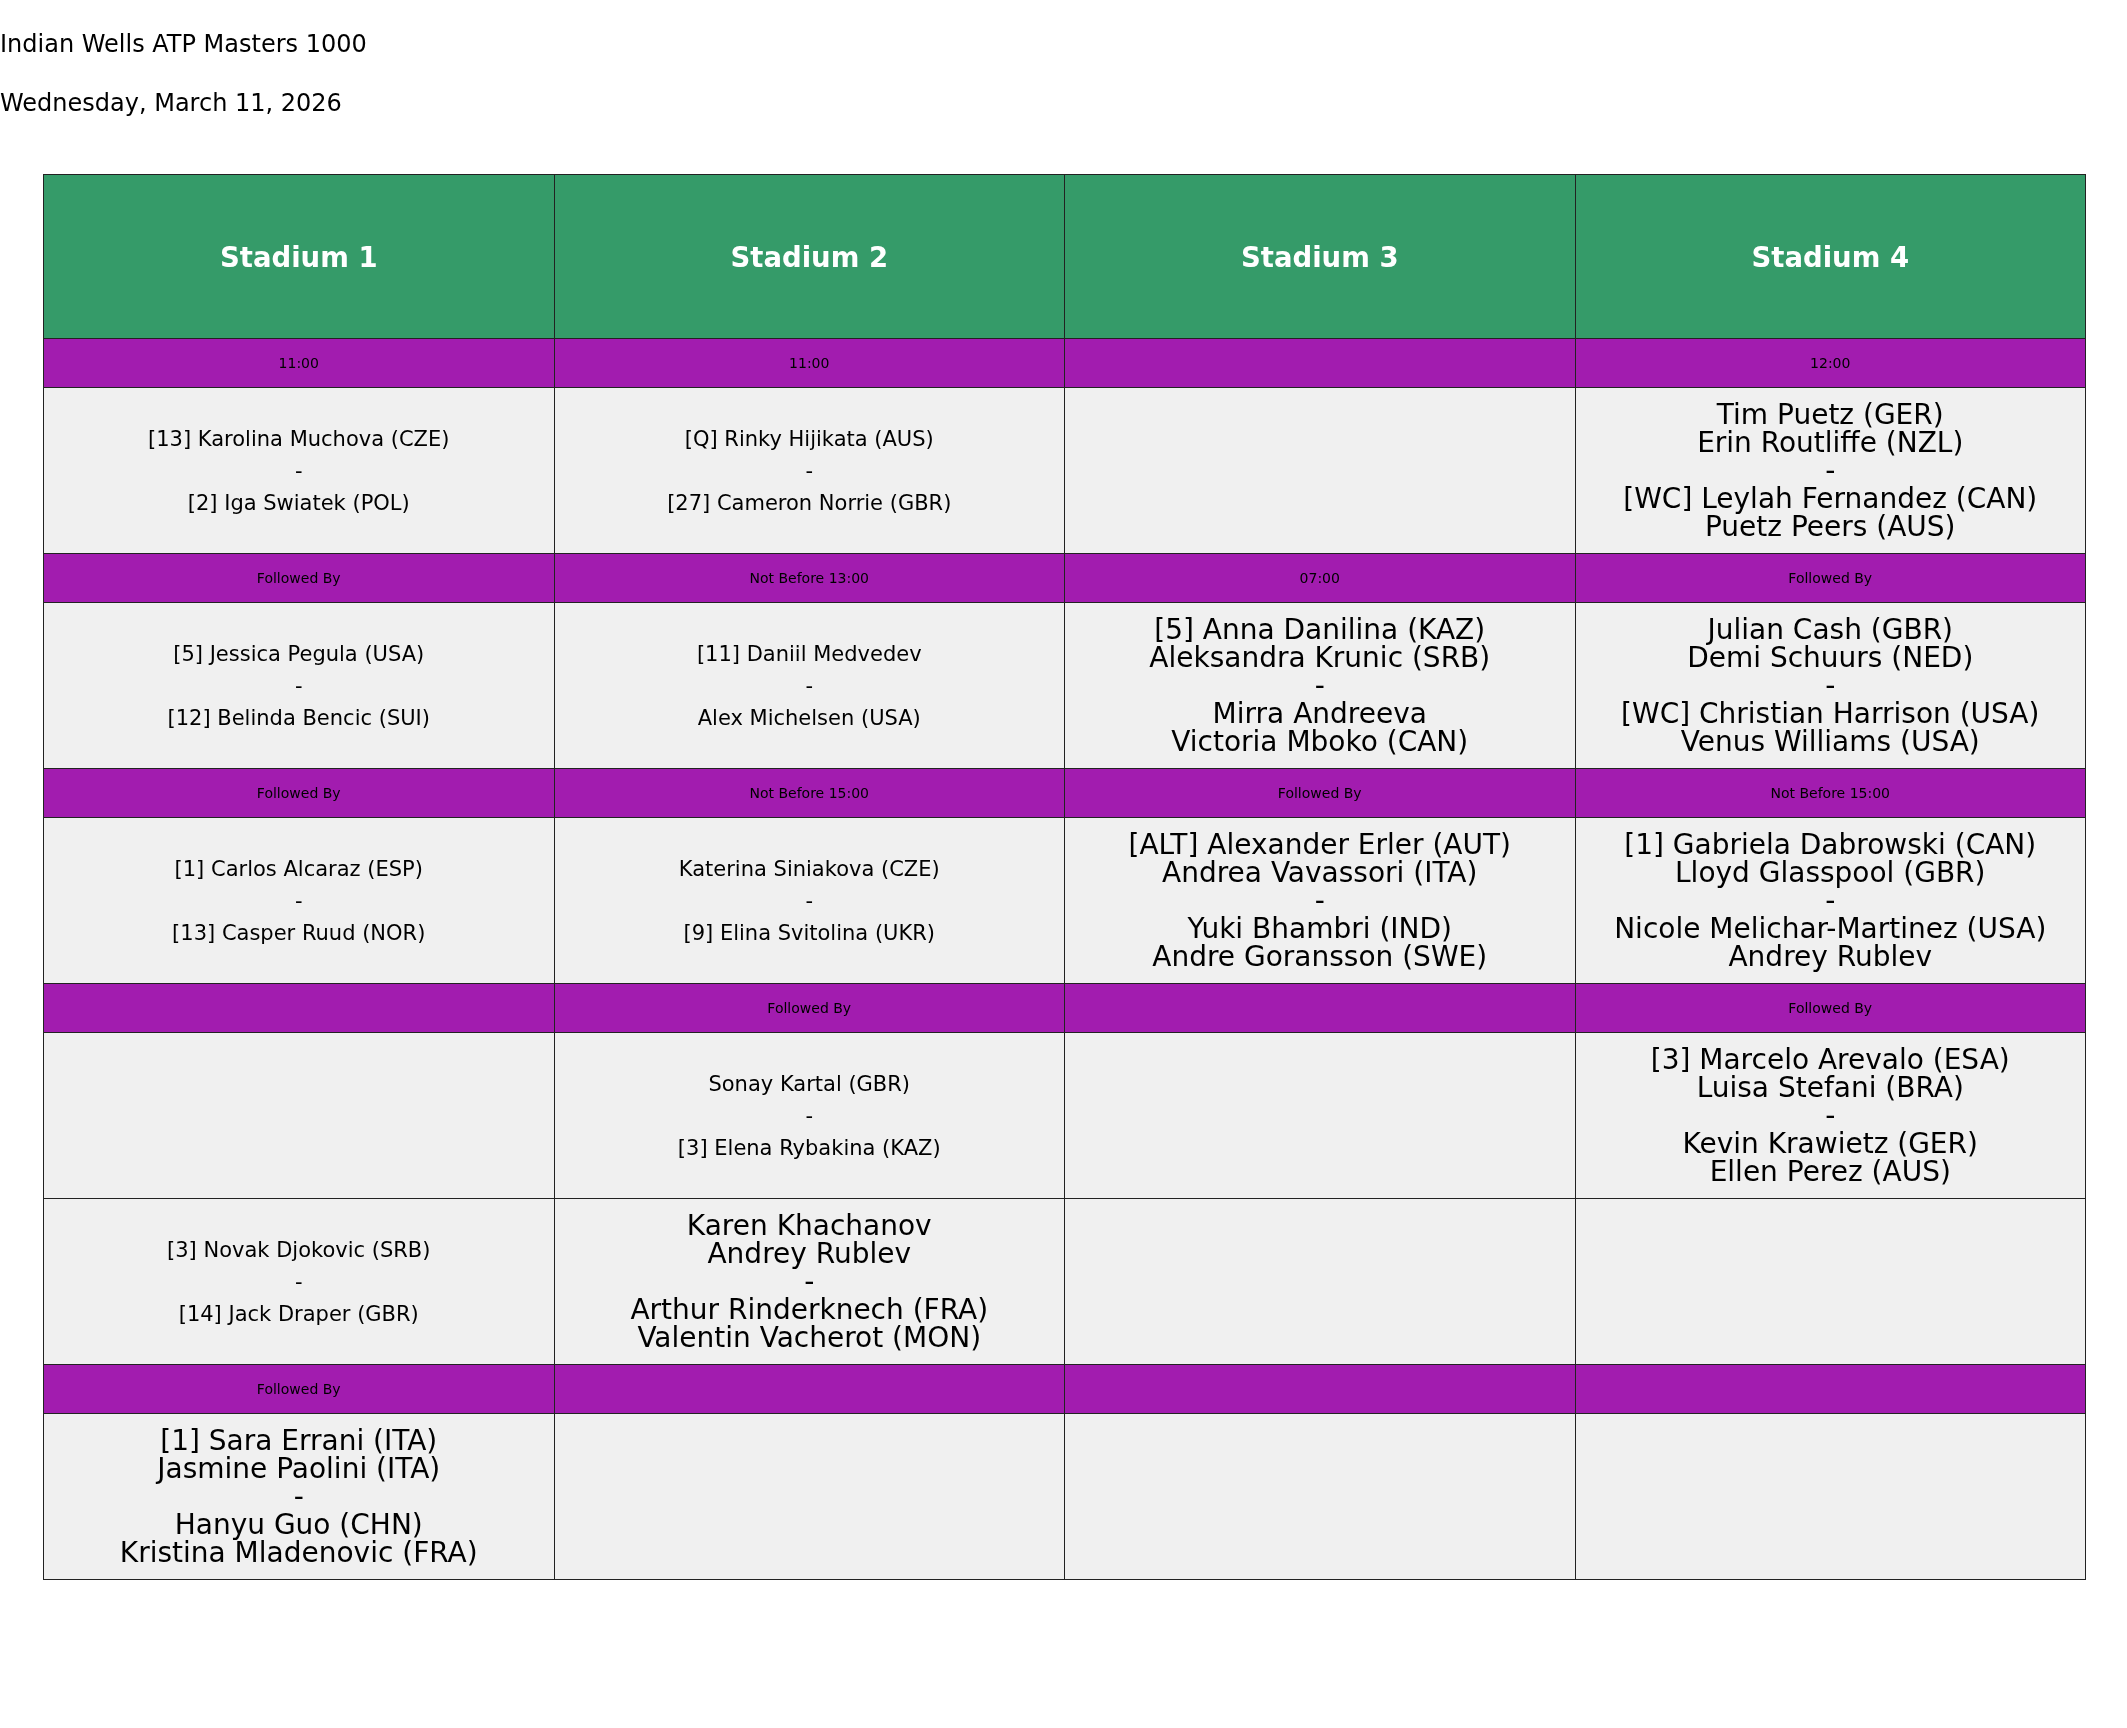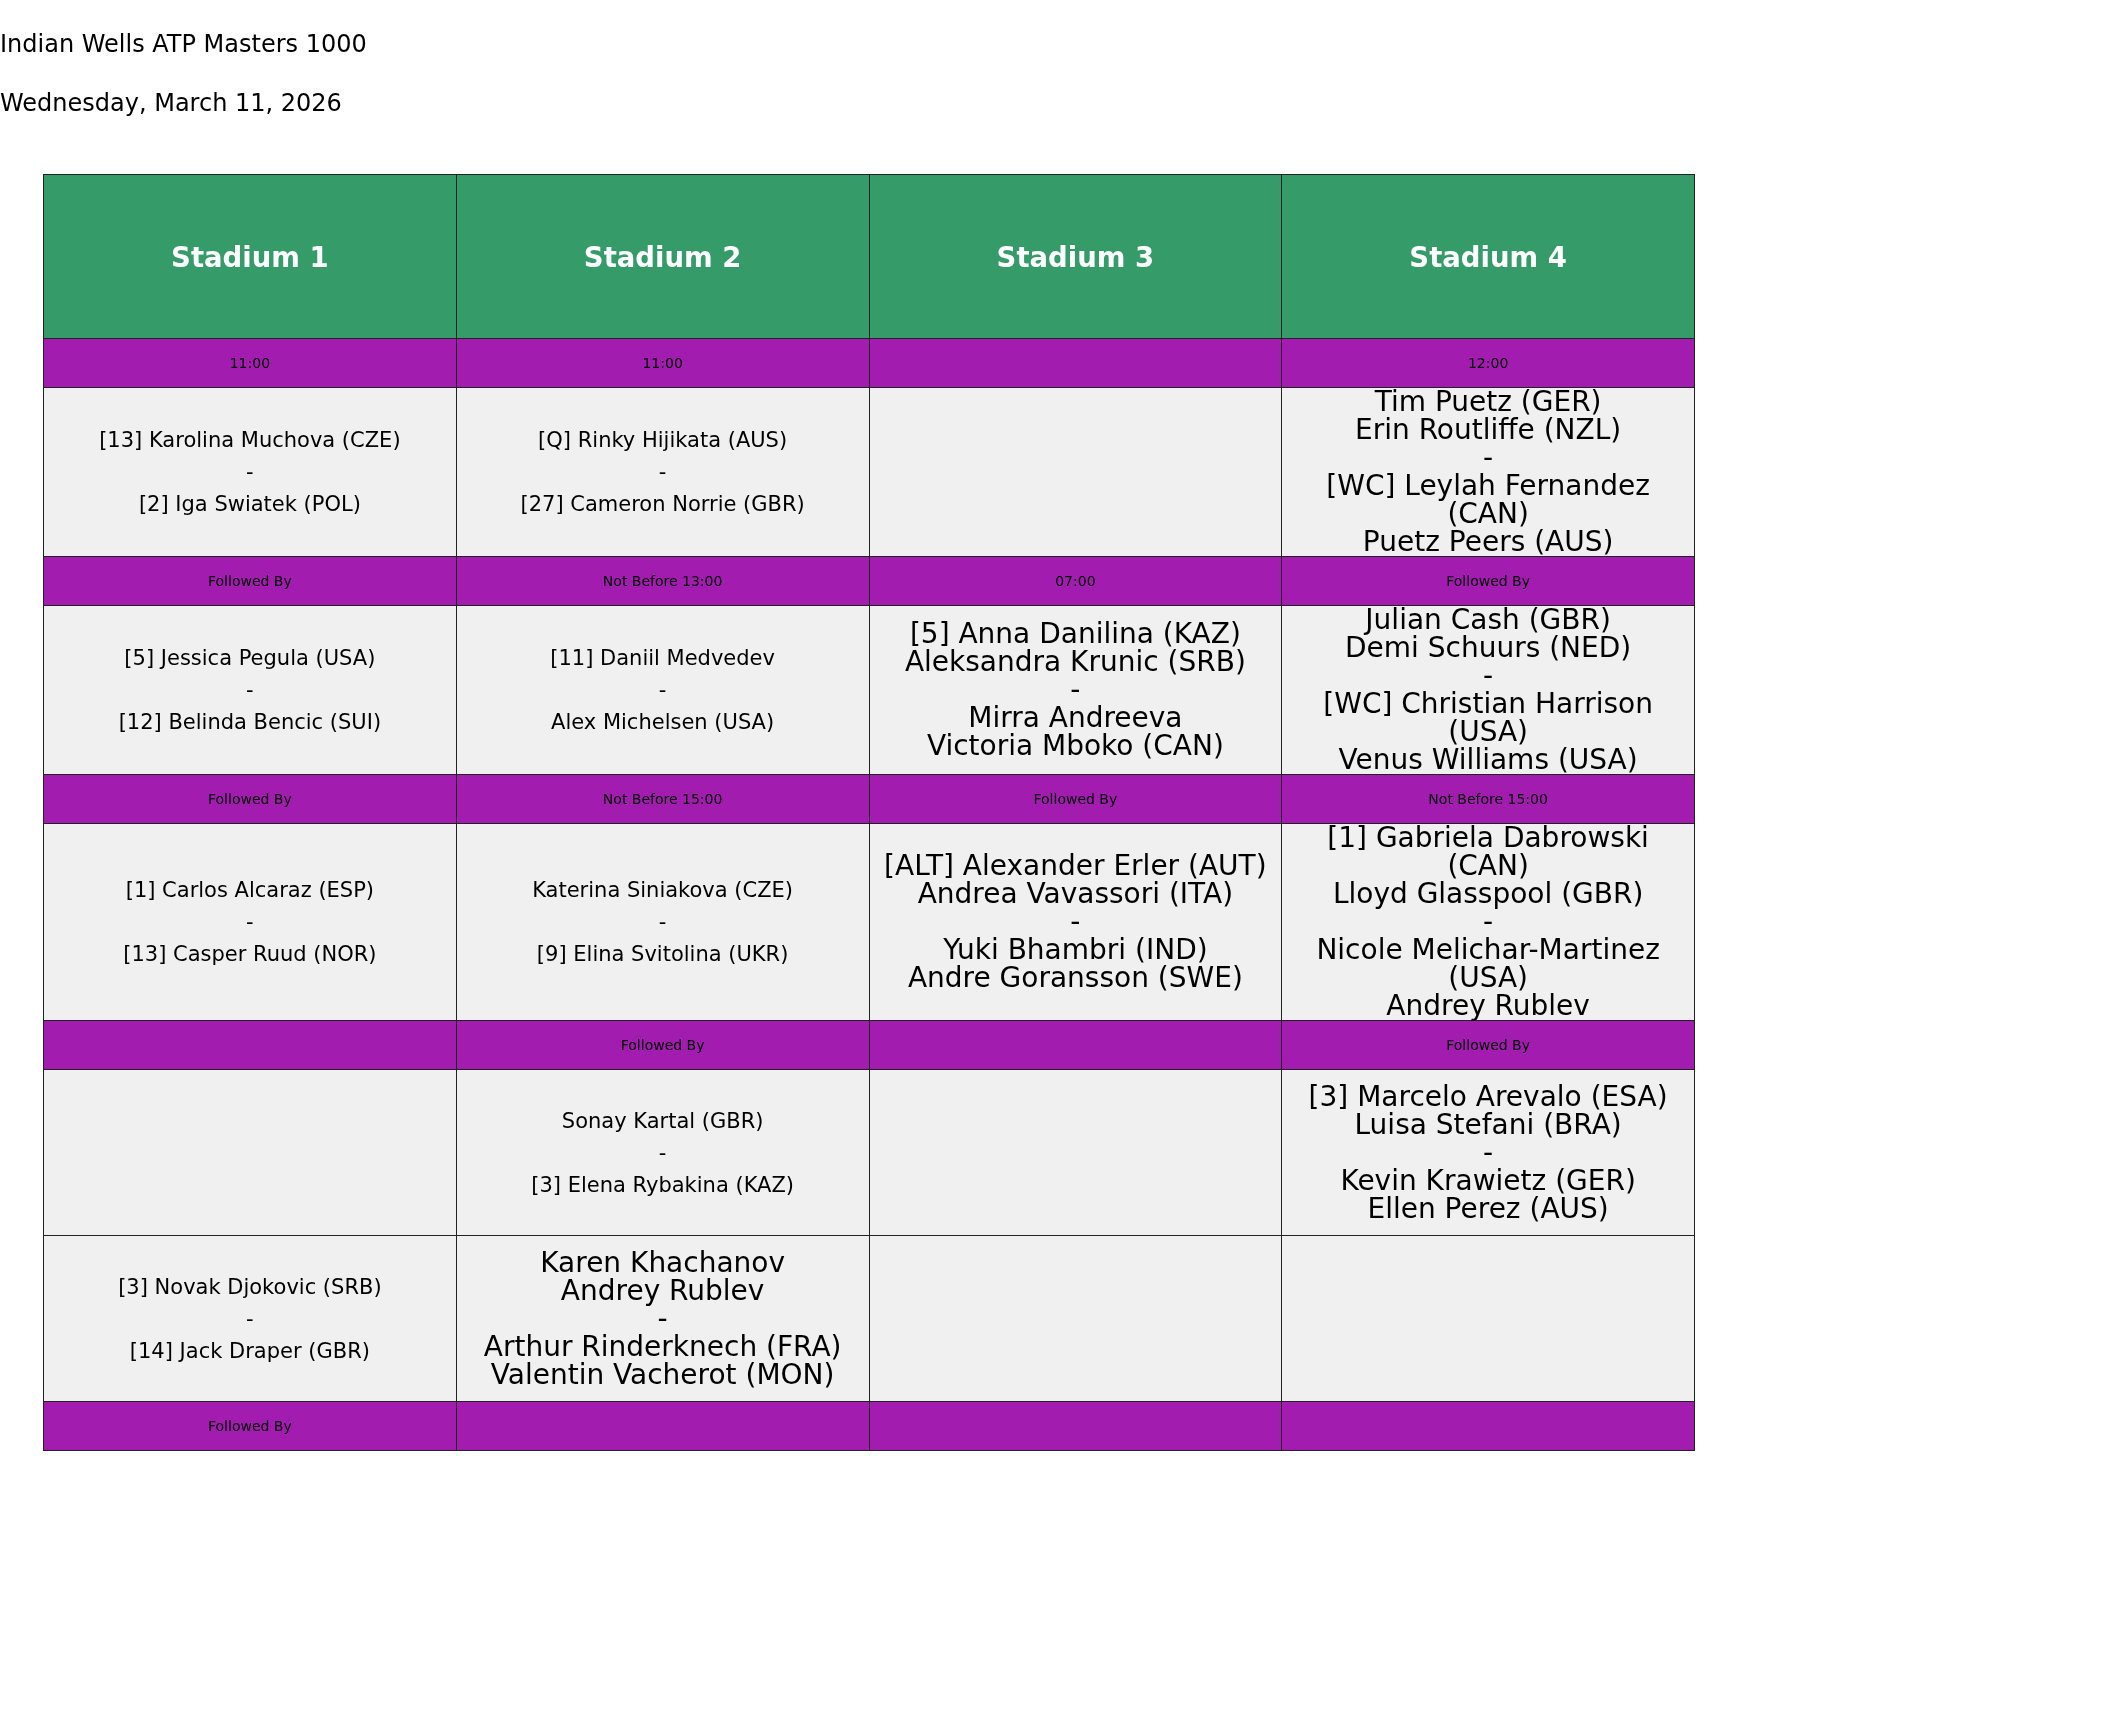--- a/index.html
+++ b/index.html
@@ -1,20 +1,20 @@
 <!DOCTYPE html>
 <html style="font-size:14px"><head>
   <meta charset="utf-8">
   <style>
     html, body { margin: 0; padding: 0; background: #ffffff; }
     body { width: 2128px; height: 1729px; position: relative; font-family: "DejaVu Sans", sans-serif; color: #000; overflow: hidden; }
     .title { position: absolute; left: 0; width: 2128px; font-size: 24px; line-height: 28px; }
     #t1 { top: 30px; }
     #t2 { top: 89px; }
-    table.oop { position: absolute; left: 43px; top: 174px; width: 1652px; border-collapse: collapse; table-layout: fixed; }
+    table.oop { position: absolute; left: 43px; top: 174px; width: 2043px; border-collapse: collapse; table-layout: fixed; }
     table.oop th, table.oop td { border: 1.8px solid #222; text-align: center; vertical-align: middle; padding: 0 5.3px; }
     table.oop th { background: #359b69; color: #ffffff; font-weight: bold; font-size: 27.5px; height: 163px; }
     tr.time td { background: #a21caf; height: 48px; font-size: 14px; }
     tr.match td { background: #f0f0f0; height: 165px; }
     .singles { font-size: 21px; line-height: 32px; }
     .doubles { font-size: 28px; line-height: 28px; }
     .line { display: block; }
   </style>
 </head>
 <body>
@@ -199,15 +199,35 @@
         <td>
           <div class="singles"></div>
         </td>
       </tr>
       <tr class="time">
         <td>Followed By</td>
         <td></td>
         <td></td>
         <td></td>
       </tr>
+      <tr class="match">
+        <td>
+          <div class="doubles">
+            <span class="line">[1] Sara Errani (ITA)</span>
+            <span class="line">Jasmine Paolini (ITA)</span>
+            <span class="line">-</span>
+            <span class="line">Hanyu Guo (CHN)</span>
+            <span class="line">Kristina Mladenovic (FRA)</span>
+          </div>
+        </td>
+        <td>
+          <div class="singles"></div>
+        </td>
+        <td>
+          <div class="singles"></div>
+        </td>
+        <td>
+          <div class="singles"></div>
+        </td>
+      </tr>
     </tbody>
 </table>
 
 
 </body></html>

